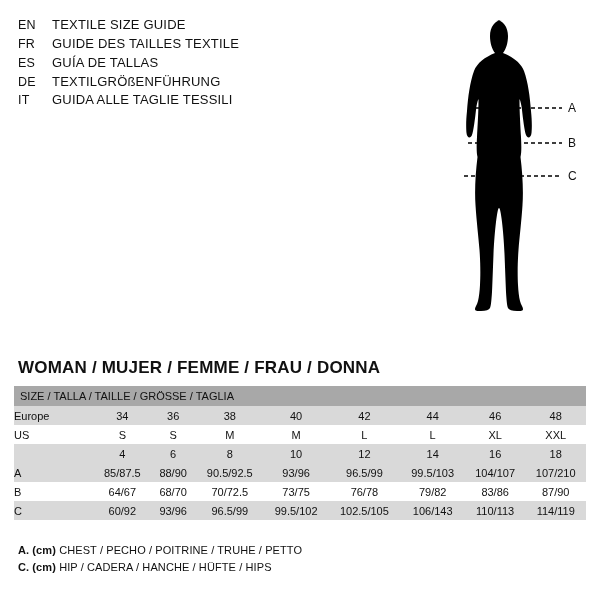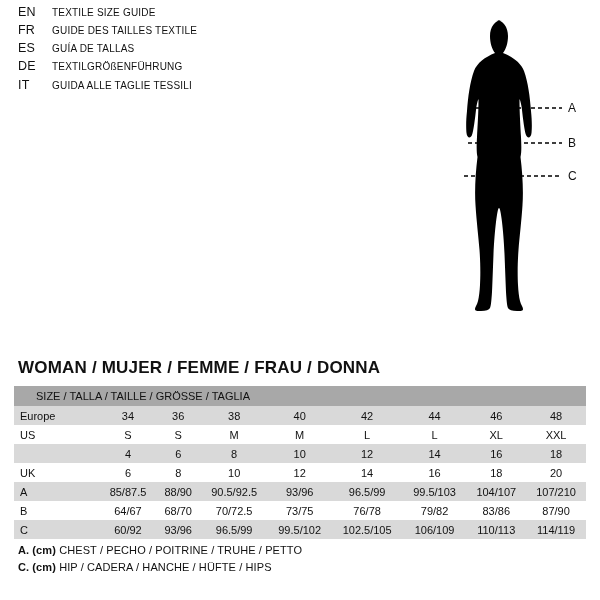--- a/index.html
+++ b/index.html
@@ -17,38 +17,38 @@
   .page {
     position: relative;
     width: 600px;
     height: 600px;
     box-sizing: border-box;
   }
 
   
   .lang-block {
     position: absolute;
-    top: 3px;
+    top: 16px;
     left: 18px;
     width: 300px;
   }
   .lang-row {
     display: flex;
     align-items: baseline;
     line-height: 1.45;
   }
   .lang-code {
     width: 34px;
     flex: 0 0 34px;
     font-size: 12.5px;
     letter-spacing: 0.2px;
     color: #111;
   }
   .lang-text {
-    font-size: 10px;
+    font-size: 13px;
     letter-spacing: 0.2px;
     color: #111;
   }
 
   
   .figure-wrap {
     position: absolute;
     top: 10px;
     left: 430px;
     width: 160px;
@@ -97,33 +97,33 @@
     padding: 2px 4px;
     height: 15px;
     line-height: 14px;
     text-align: center;
     white-space: nowrap;
   }
   table.size-table tr.head td {
     background: #a8a8a8;
     text-align: left;
     font-size: 11px;
-    padding-left: 22px;
+    padding-left: 6px;
     height: 16px;
   }
   table.size-table tr.shaded td {
     background: #d9d9d9;
   }
   table.size-table tr.plain td {
     background: #ffffff;
     margin-top: 24px;
   }
   table.size-table td.rowlabel {
     text-align: left;
-    padding-left: 6px;
+    padding-left: 0;
     width: 76px;
   }
 
   
   .legend {
     position: absolute;
     top: 524px;
     left: 18px;
     width: 500px;
     margin-top: 18px;
@@ -264,31 +264,20 @@
           <td>4</td>
           <td>6</td>
           <td>8</td>
           <td>10</td>
           <td>12</td>
           <td>14</td>
           <td>16</td>
           <td>18</td>
         </tr>
 
-        <tr class="plain">
-          <td class="rowlabel">UK</td>
-          <td>6</td>
-          <td>8</td>
-          <td>10</td>
-          <td>12</td>
-          <td>14</td>
-          <td>16</td>
-          <td>18</td>
-          <td>20</td>
-        </tr>
 
         <tr class="shaded">
           <td class="rowlabel">A</td>
           <td>85/87.5</td>
           <td>88/90</td>
           <td>90.5/92.5</td>
           <td>93/96</td>
           <td>96.5/99</td>
           <td>99.5/103</td>
           <td>104/107</td>
@@ -307,21 +296,21 @@
           <td>87/90</td>
         </tr>
 
         <tr class="shaded">
           <td class="rowlabel">C</td>
           <td>60/92</td>
           <td>93/96</td>
           <td>96.5/99</td>
           <td>99.5/102</td>
           <td>102.5/105</td>
-          <td>106/109</td>
+          <td>106/143</td>
           <td>110/113</td>
           <td>114/119</td>
         </tr>
       </tbody>
     </table>
   </div>
 
   <div class="legend">
     <div>
       <b>A. (cm)</b>

